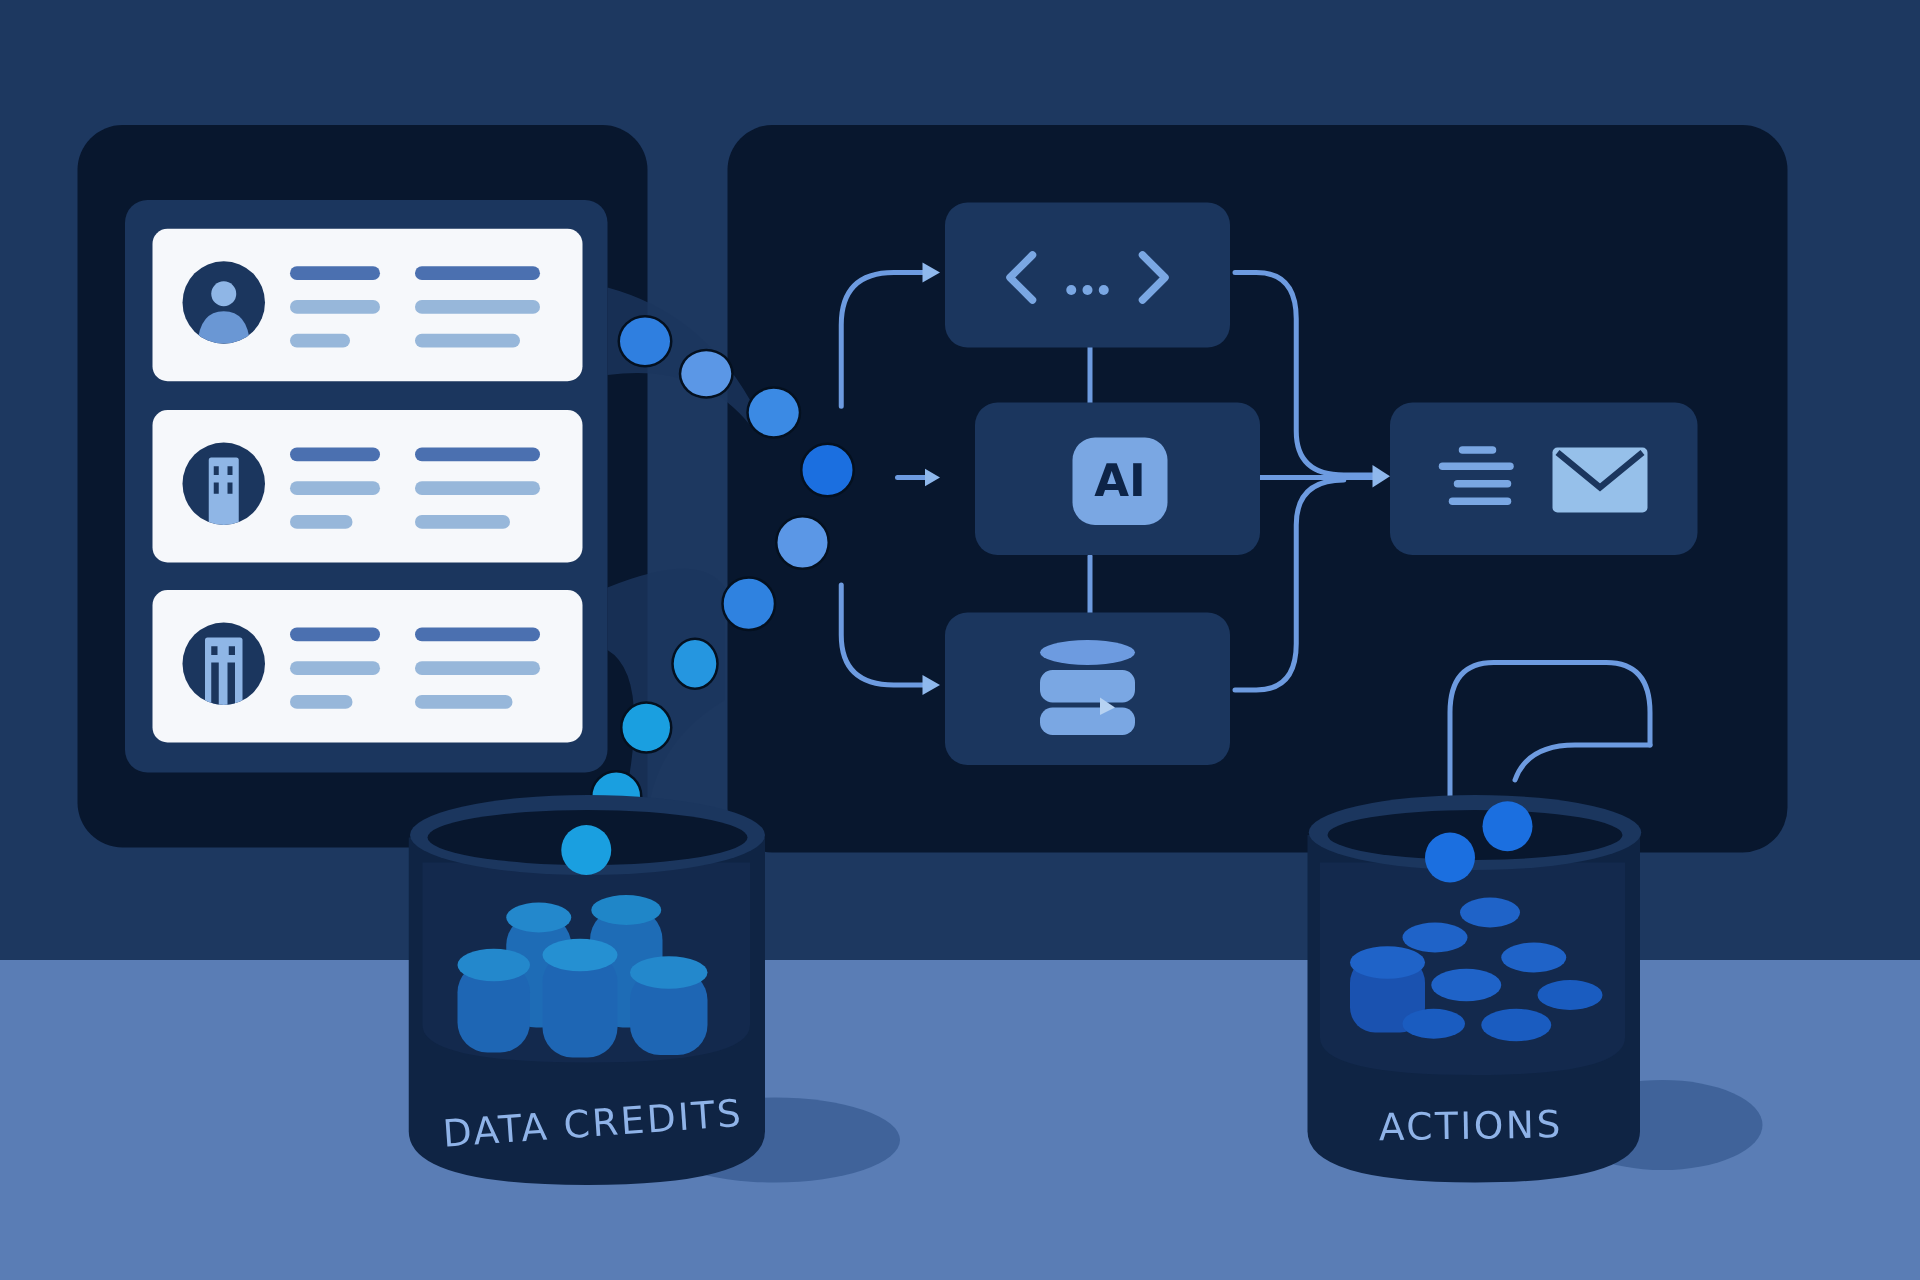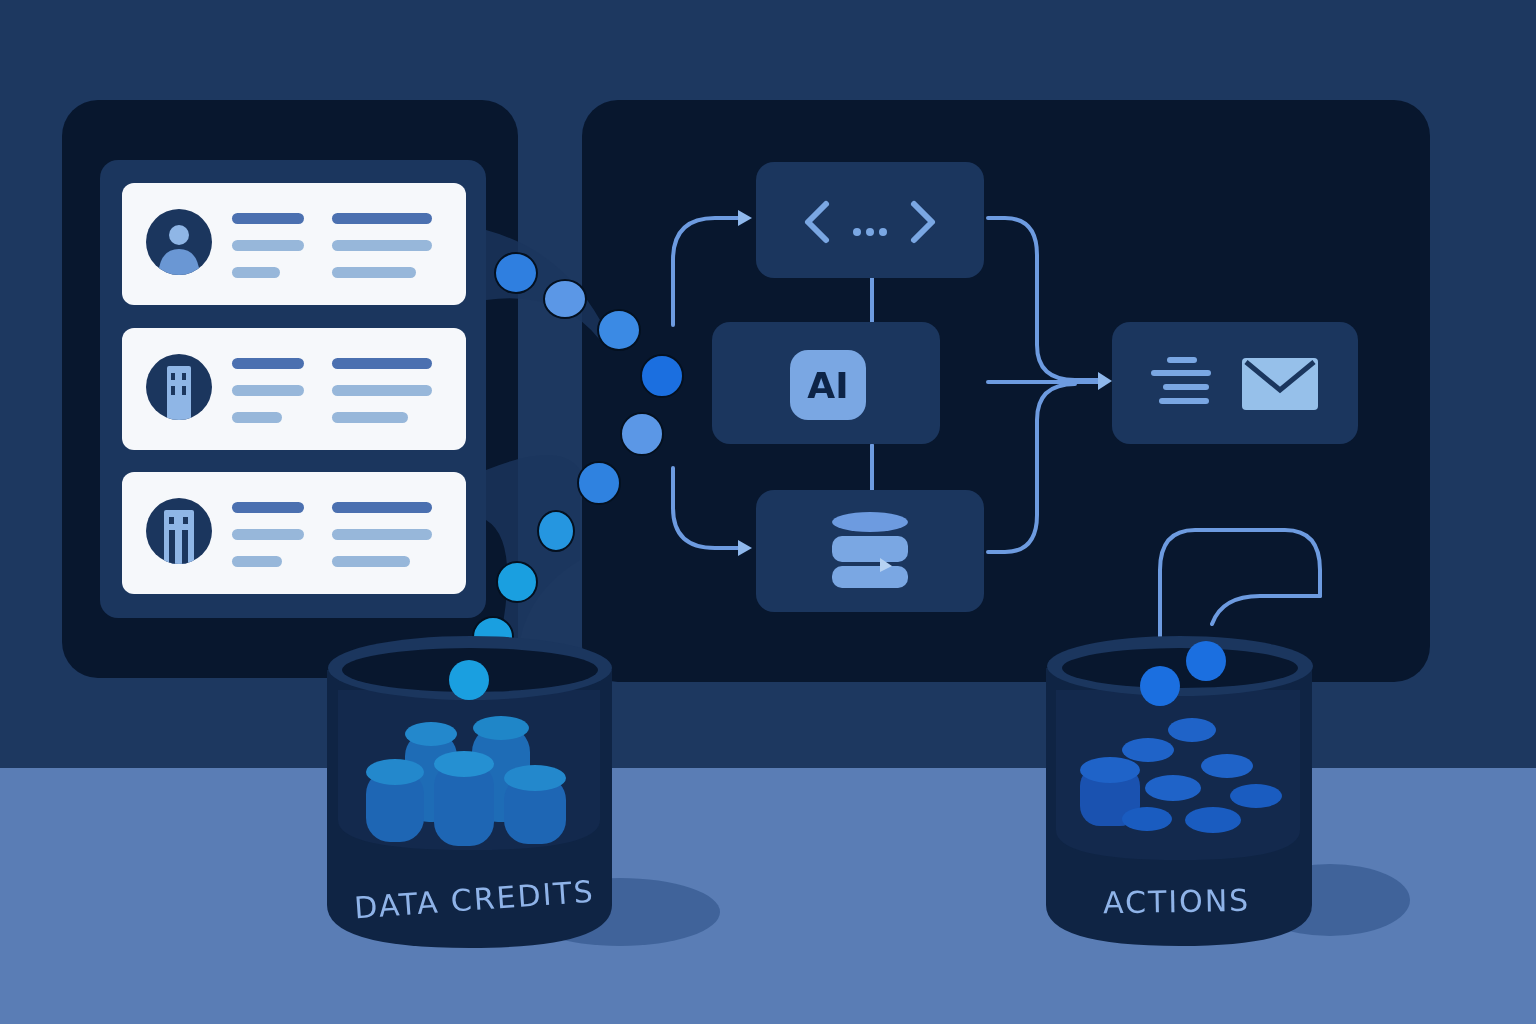--- a/index.html
+++ b/index.html
@@ -109,21 +109,21 @@
 <div class="box" style="left:756px;top:162px;width:228px;height:116px;">
   <svg width="228" height="116">
     <path d="M70 42 L52 60 L70 78" fill="none" stroke="#7aa7e3" stroke-width="6" stroke-linecap="round" stroke-linejoin="round"></path>
     <path d="M158 42 L176 60 L158 78" fill="none" stroke="#7aa7e3" stroke-width="6" stroke-linecap="round" stroke-linejoin="round"></path>
     <circle cx="101" cy="70" r="4" fill="#7aa7e3"></circle>
       <circle cx="114" cy="70" r="4" fill="#7aa7e3"></circle>
       <circle cx="127" cy="70" r="4" fill="#7aa7e3"></circle>
   </svg>
 </div>
 
-<div class="box" style="left:712px;top:322px;width:228px;height:122px;">
+<div class="box" style="left:780px;top:322px;width:228px;height:122px;">
   <div style="position:absolute;left:78px;top:28px;width:76px;height:70px;background:#7aa7e3;border-radius:18px;display:flex;align-items:center;justify-content:center;">
     <span style="font-family:'DejaVu Sans',sans-serif;font-weight:bold;font-size:36px;color:#0d2447;">AI</span>
   </div>
 </div>
 
 <div class="box" style="left:756px;top:490px;width:228px;height:122px;">
   <svg width="228" height="122">
     <ellipse cx="114" cy="32" rx="38" ry="10" fill="#6d9be0"></ellipse>
     <rect x="76" y="46" width="76" height="26" rx="10" fill="#7aa7e3"></rect>
     <rect x="76" y="76" width="76" height="22" rx="10" fill="#7aa7e3"></rect>

